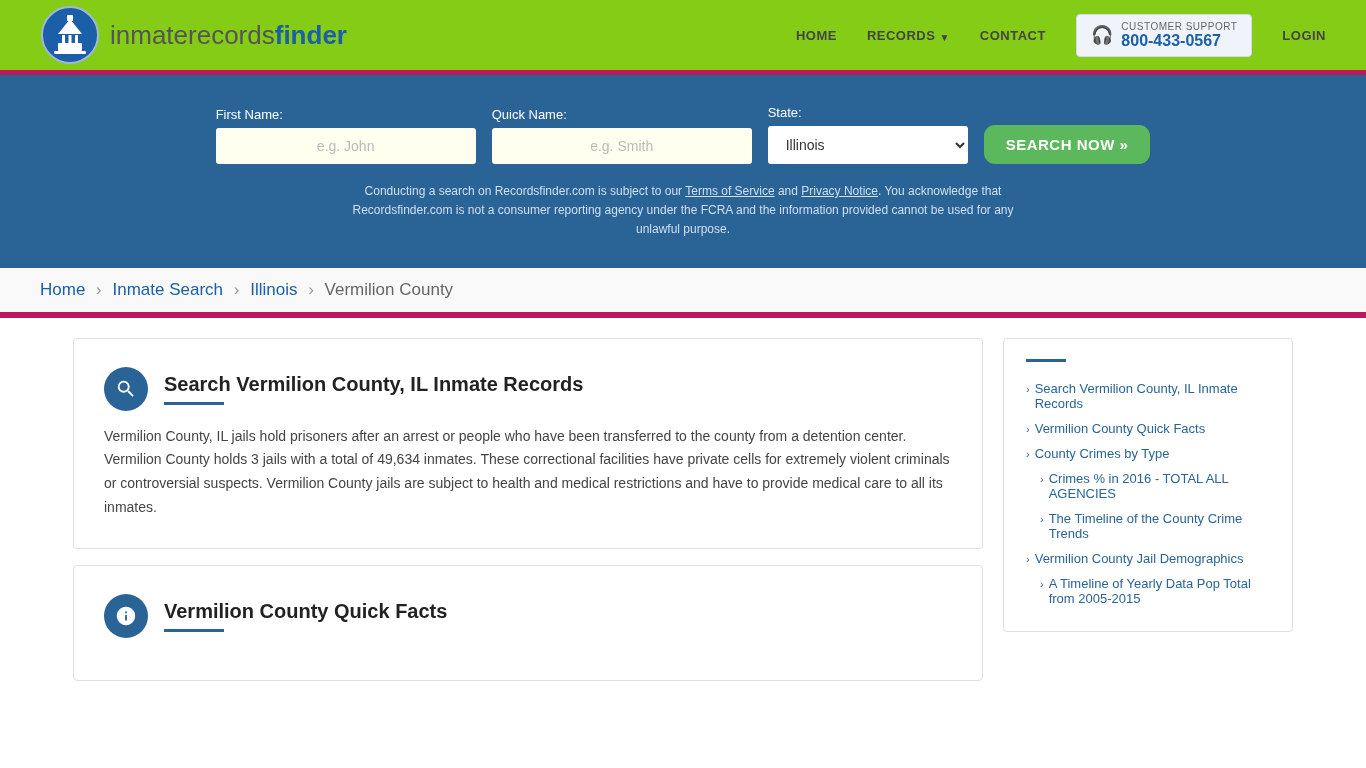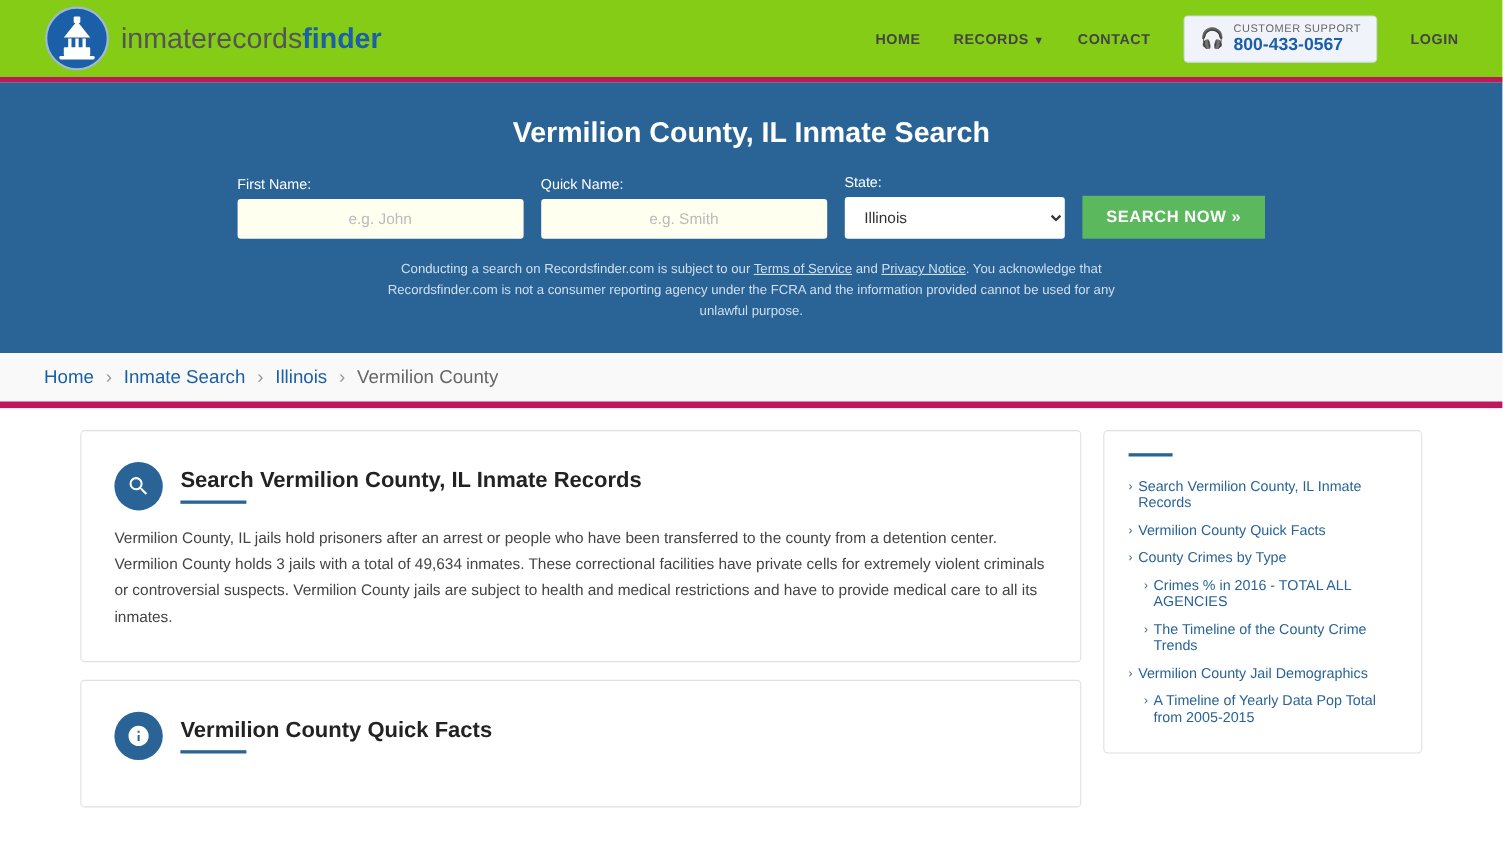--- a/index.html
+++ b/index.html
@@ -125,21 +125,21 @@
       color: #333;
       width: 200px;
       appearance: auto;
     }
     .search-btn {
       background: #5cb85c;
       color: #fff;
       font-size: 15px;
       font-weight: 700;
       border: none;
-      border-radius: 0;
+      border-radius: 11px;
       padding: 11px 22px;
       cursor: pointer;
       letter-spacing: 0.5px;
       white-space: nowrap;
     }
     .hero-disclaimer {
       color: #d0dff0;
       font-size: 12px;
       line-height: 1.6;
       max-width: 700px;
@@ -307,21 +307,20 @@
       <div>
         <div class="support-text">CUSTOMER SUPPORT</div>
         <div class="support-number">800-433-0567</div>
       </div>
     </div>
     <a class="nav-item login-btn" href="#">LOGIN</a>
   </nav>
 </header>
 
 <section class="hero">
-  <h1 class="hero-title">Vermilion County, IL Inmate Search</h1>
   <div class="search-form">
     <div class="form-group">
       <label class="form-label">First Name:</label>
       <input class="form-input" type="text" placeholder="e.g. John" style="">
     </div>
     <div class="form-group">
       <label class="form-label">Quick Name:</label>
       <input class="form-input" type="text" placeholder="e.g. Smith" style="">
     </div>
     <div class="form-group">

